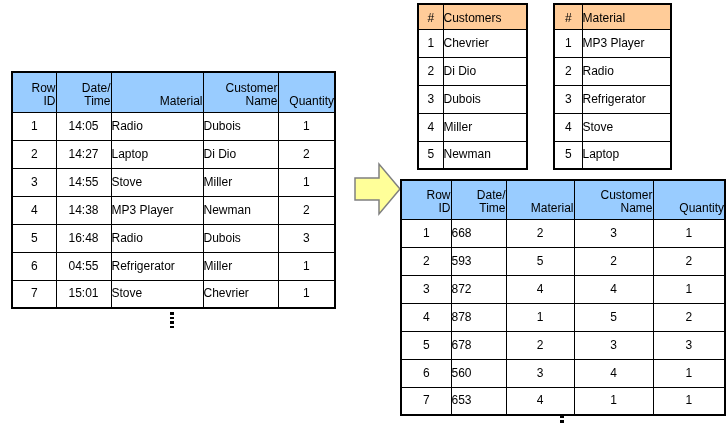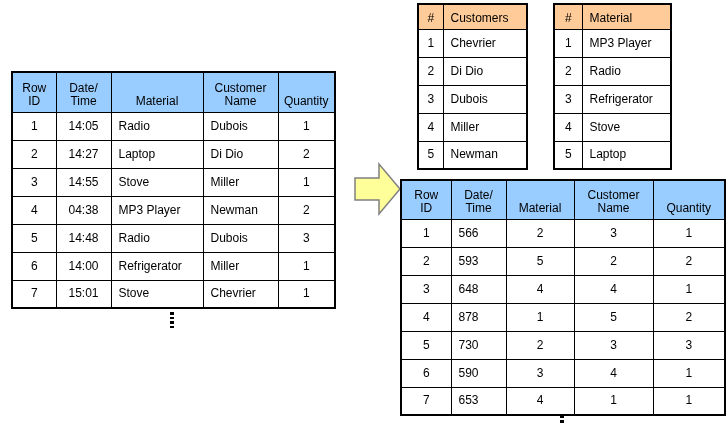--- a/index.html
+++ b/index.html
@@ -22,29 +22,29 @@
     background: #fff;
   }
   .tbl td {
     border: 1px solid #000;
     overflow: hidden;
     vertical-align: middle;
     line-height: 13px;
   }
   tr.hdr td {
     vertical-align: bottom;
-    text-align: center;
+    text-align: right;
     white-space: pre-line;
     padding: 0 0 4px 0;
   }
   .blue tr.hdr td   { background: #99CCFF; }
   .orange tr.hdr td { background: #FFCC99; }
   .tbl td.c { text-align: center; }
-  .tbl td.l { text-align: left; padding-left: 7px; }
-  tr.hdr td.l { text-align: left; padding-left: 7px; }
+  .tbl td.l { text-align: left; }
+  tr.hdr td.l { text-align: left; padding-left: 0; }
   #raw-table tr        { height: 28px; }
   #raw-table tr.hdr    { height: 40px; }
   #normalized-table tr     { height: 28px; }
   #normalized-table tr.hdr { height: 39px; }
   .small tr     { height: 28px; }
   .small tr.hdr { height: 25px; }
   #raw-table        { left: 11px;  top: 71px;  }
   #customers-table  { left: 417px; top: 3px;   }
   #materials-table  { left: 553px; top: 3px;   }
   #normalized-table { left: 400px; top: 179px; }
@@ -97,35 +97,35 @@
         </tr>
     <tr>
           <td class="c">3</td>
           <td class="c">14:55</td>
           <td class="l">Stove</td>
           <td class="l">Miller</td>
           <td class="c">1</td>
         </tr>
     <tr>
           <td class="c">4</td>
-          <td class="c">04:38</td>
+          <td class="c">14:38</td>
           <td class="l">MP3 Player</td>
           <td class="l">Newman</td>
           <td class="c">2</td>
         </tr>
     <tr>
           <td class="c">5</td>
-          <td class="c">14:48</td>
+          <td class="c">16:48</td>
           <td class="l">Radio</td>
           <td class="l">Dubois</td>
           <td class="c">3</td>
         </tr>
     <tr>
           <td class="c">6</td>
-          <td class="c">14:00</td>
+          <td class="c">04:55</td>
           <td class="l">Refrigerator</td>
           <td class="l">Miller</td>
           <td class="c">1</td>
         </tr>
     <tr>
           <td class="c">7</td>
           <td class="c">15:01</td>
           <td class="l">Stove</td>
           <td class="l">Chevrier</td>
           <td class="c">1</td>
@@ -219,56 +219,56 @@
 ID</td>
       <td>Date/
 Time</td>
       <td>Material</td>
       <td>Customer
 Name</td>
       <td>Quantity</td>
     </tr>
     <tr>
           <td class="c">1</td>
-          <td class="l">566</td>
+          <td class="l">668</td>
           <td class="c">2</td>
           <td class="c">3</td>
           <td class="c">1</td>
         </tr>
     <tr>
           <td class="c">2</td>
           <td class="l">593</td>
           <td class="c">5</td>
           <td class="c">2</td>
           <td class="c">2</td>
         </tr>
     <tr>
           <td class="c">3</td>
-          <td class="l">648</td>
+          <td class="l">872</td>
           <td class="c">4</td>
           <td class="c">4</td>
           <td class="c">1</td>
         </tr>
     <tr>
           <td class="c">4</td>
           <td class="l">878</td>
           <td class="c">1</td>
           <td class="c">5</td>
           <td class="c">2</td>
         </tr>
     <tr>
           <td class="c">5</td>
-          <td class="l">730</td>
+          <td class="l">678</td>
           <td class="c">2</td>
           <td class="c">3</td>
           <td class="c">3</td>
         </tr>
     <tr>
           <td class="c">6</td>
-          <td class="l">590</td>
+          <td class="l">560</td>
           <td class="c">3</td>
           <td class="c">4</td>
           <td class="c">1</td>
         </tr>
     <tr>
           <td class="c">7</td>
           <td class="l">653</td>
           <td class="c">4</td>
           <td class="c">1</td>
           <td class="c">1</td>

